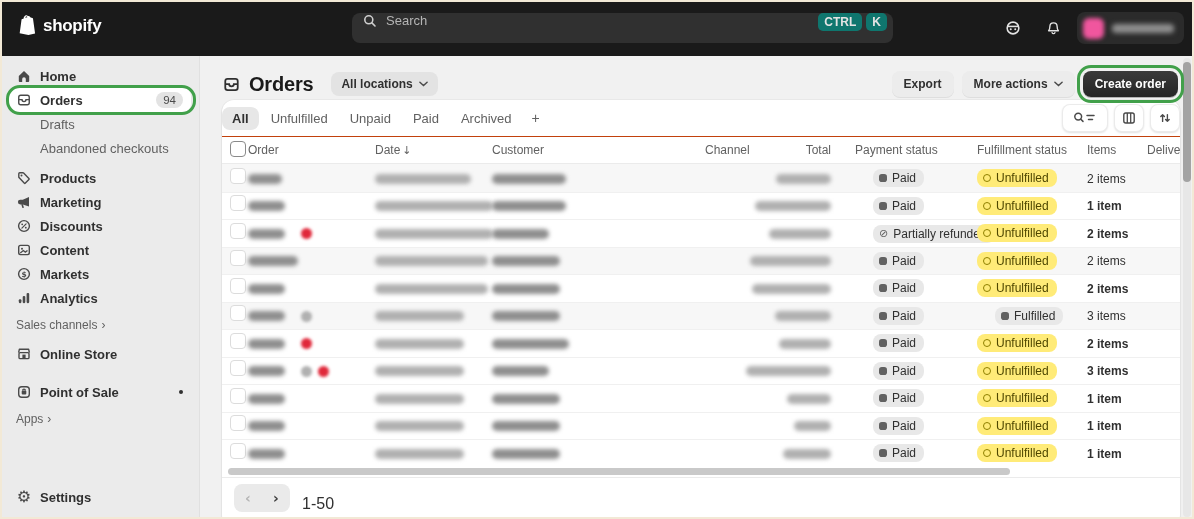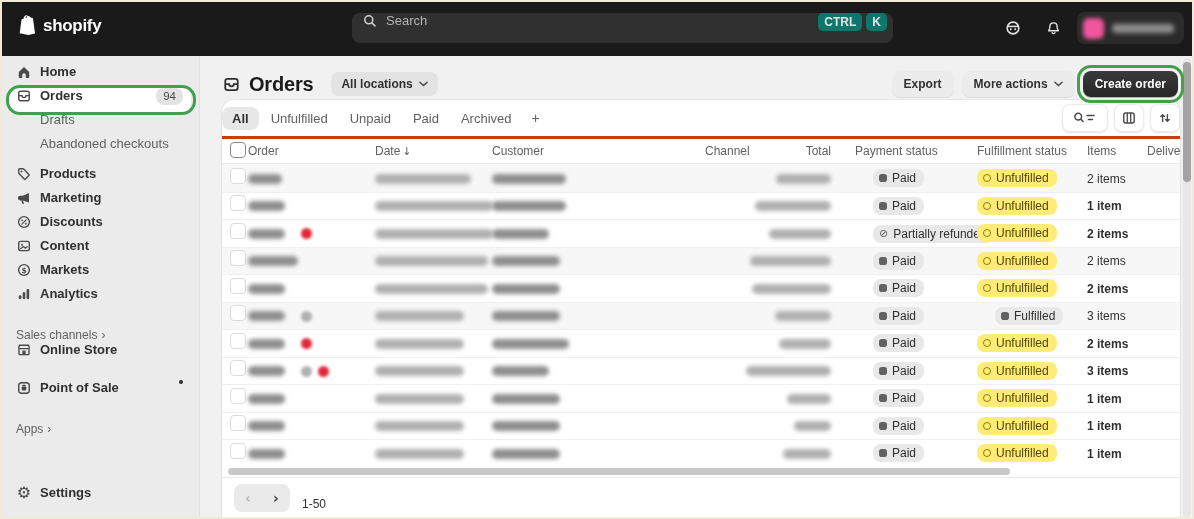--- a/index.html
+++ b/index.html
@@ -21,28 +21,28 @@
   .kbd { background:#0f766e; color:#e3e3e3; font-size:12px; font-weight:600; border-radius:5px; padding:3px 6px; line-height:1; }
   .top-actions { position:absolute; right:10px; top:12px; display:flex; align-items:center; gap:8px; }
   .icon-btn32 { width:32px; height:32px; border-radius:8px; display:flex; align-items:center; justify-content:center; cursor:pointer; }
   .account-btn { height:32px; background:#2b2b2b; border-radius:8px; display:flex; align-items:center; gap:8px; padding:0 10px 0 6px; cursor:pointer; }
   .avatar { width:21px; height:21px; border-radius:6px; background:var(--avatar,#f0569e); filter:blur(2px); }
   .redacted-name { width:62px; height:9px; border-radius:4px; background:#8f8f8f; filter:blur(2.5px); }
 
   
   .sidebar { position:absolute; left:0; top:56px; bottom:0; width:200px; background:#ebebeb;
     border-right:1px solid #e0e0e0; padding:8px 8px 10px 8px; display:flex; flex-direction:column; }
-  .side-item { position:relative; display:flex; align-items:flex-start; gap:8px; height:24px; padding:0 8px;
+  .side-item { position:relative; display:flex; align-items:center; gap:8px; height:24px; padding:0 8px;
     border-radius:8px; font-size:13px; font-weight:600; color:#303030; cursor:pointer; flex:none; }
   .side-item .ic { width:16px; height:16px; display:flex; align-items:center; justify-content:center; flex:none; }
   .side-item.selected { background:#ffffff; box-shadow:0 1px 2px rgba(0,0,0,.05); }
   .side-sub { padding-left:32px; font-weight:500; color:#616161; }
   .side-badge { margin-left:auto; background:#e3e3e3; color:#4a4a4a; font-size:11.5px; font-weight:500;
     border-radius:8px; padding:1px 7px; line-height:1.3; }
-  .side-section { display:flex; align-items:flex-end; gap:4px; height:24px; padding:0 8px; font-size:12px;
+  .side-section { display:flex; align-items:flex-start; gap:4px; height:24px; padding:0 8px; font-size:12px;
     color:#616161; cursor:pointer; flex:none; }
   .gap6 { height:6px; flex:none; } .gap8 { height:8px; flex:none; } .gap14 { height:14px; flex:none; }
   .pos-dot { margin-left:auto; width:4px; height:4px; border-radius:50%; background:#303030; }
   .settings-item { margin-top:auto; }
   .gear-glyph { font-size:16px; line-height:1; color:#4a4a4a; }
 
   
   .ann { position:absolute; border:3px solid var(--annotation,#41a04a); border-radius:14px; pointer-events:none; z-index:50; }
 
   
@@ -66,21 +66,21 @@
   .tab { padding:4px 10px; border-radius:8px; font-size:13px; color:#616161; font-weight:500; cursor:pointer; white-space:nowrap; }
   .tab.active { background:#e7e7e7; color:#303030; font-weight:600; }
   .tab-add { padding:4px 8px; font-size:14px; color:#616161; cursor:pointer; }
   .table-tools { margin-left:auto; display:flex; gap:6px; }
   .tool-btn { height:28px; background:#fff; border-radius:8px; display:flex; align-items:center; justify-content:center;
     box-shadow:0 1px 2px rgba(0,0,0,.12), inset 0 0 0 1px rgba(0,0,0,.08); cursor:pointer; }
   .tool-wide { width:46px; gap:2px; } .tool-sq { width:30px; }
 
   .grid-cols { display:grid; grid-template-columns:18px 127px 117px 213px 60px 66px 146px 110px 60px 1fr;
     align-items:center; padding-left:8px; }
-  .thead { height:28px; font-size:12px; color:#616161; border-top:3px solid #c2410c; border-bottom:1px solid #ebebeb; flex:none; }
+  .thead { height:28px; font-size:12px; color:#616161; border-top:1px solid #c2410c; border-bottom:1px solid #ebebeb; flex:none; }
   .thead .c-payment, .trow .c-payment { padding-left:24px; }
   .c-total { justify-self:end; text-align:center; }
   .col { white-space:nowrap; overflow:visible; }
   .cb { width:16px; height:16px; border-radius:4px; background:#fff; border:1.5px solid #8a8a8a; display:inline-block; cursor:pointer; }
   .trow .cb { border-color:#dcdcdc; }
   .sort-arrow { font-family:"DejaVu Sans",sans-serif; font-size:11px; margin-left:2px; }
 
   .tbody { flex:none; }
   .trow { height:27.5px; cursor:pointer; }
   .trow.read { background:#f7f7f7; }
@@ -103,21 +103,21 @@
   .items-text { font-size:12px; color:#303030; }
   .trow.unread .items-text { font-weight:600; }
 
   .hscroll { height:10px; position:relative; flex:none; }
   .hscroll-thumb { position:absolute; left:6px; top:1px; width:782px; height:7px; border-radius:4px; background:#c9c9c9; cursor:pointer; }
   .card-footer { border-top:1px solid #ebebeb; height:42px; display:flex; align-items:center; gap:12px; padding:0 12px; flex:none; }
   .pager { display:flex; background:#eaeaea; border-radius:8px; overflow:hidden; }
   .pager-btn { width:28px; height:28px; display:flex; align-items:center; justify-content:center;
     font-size:14px; font-weight:700; cursor:pointer; font-family:"DejaVu Sans",sans-serif; }
   .pager-prev { color:#b5b5b5; } .pager-next { color:#3d3d3d; }
-  .page-range { font-size:12px; color:#303030;margin-top:12px; }
+  .page-range { font-size:16px; color:#303030;margin-top:12px; }
 
   .vscroll-track { position:absolute; right:3px; top:58px; bottom:2px; width:8px; background:#e7e7e7; border-radius:4px; z-index:20; }
   .vscroll-thumb { position:absolute; right:3px; top:62px; width:8px; height:120px; background:#a3a3a3; border-radius:4px; z-index:21; cursor:pointer; }
 
   svg { display:block; }
 </style>
 </head>
 <body>
 
 <div class="topbar">

